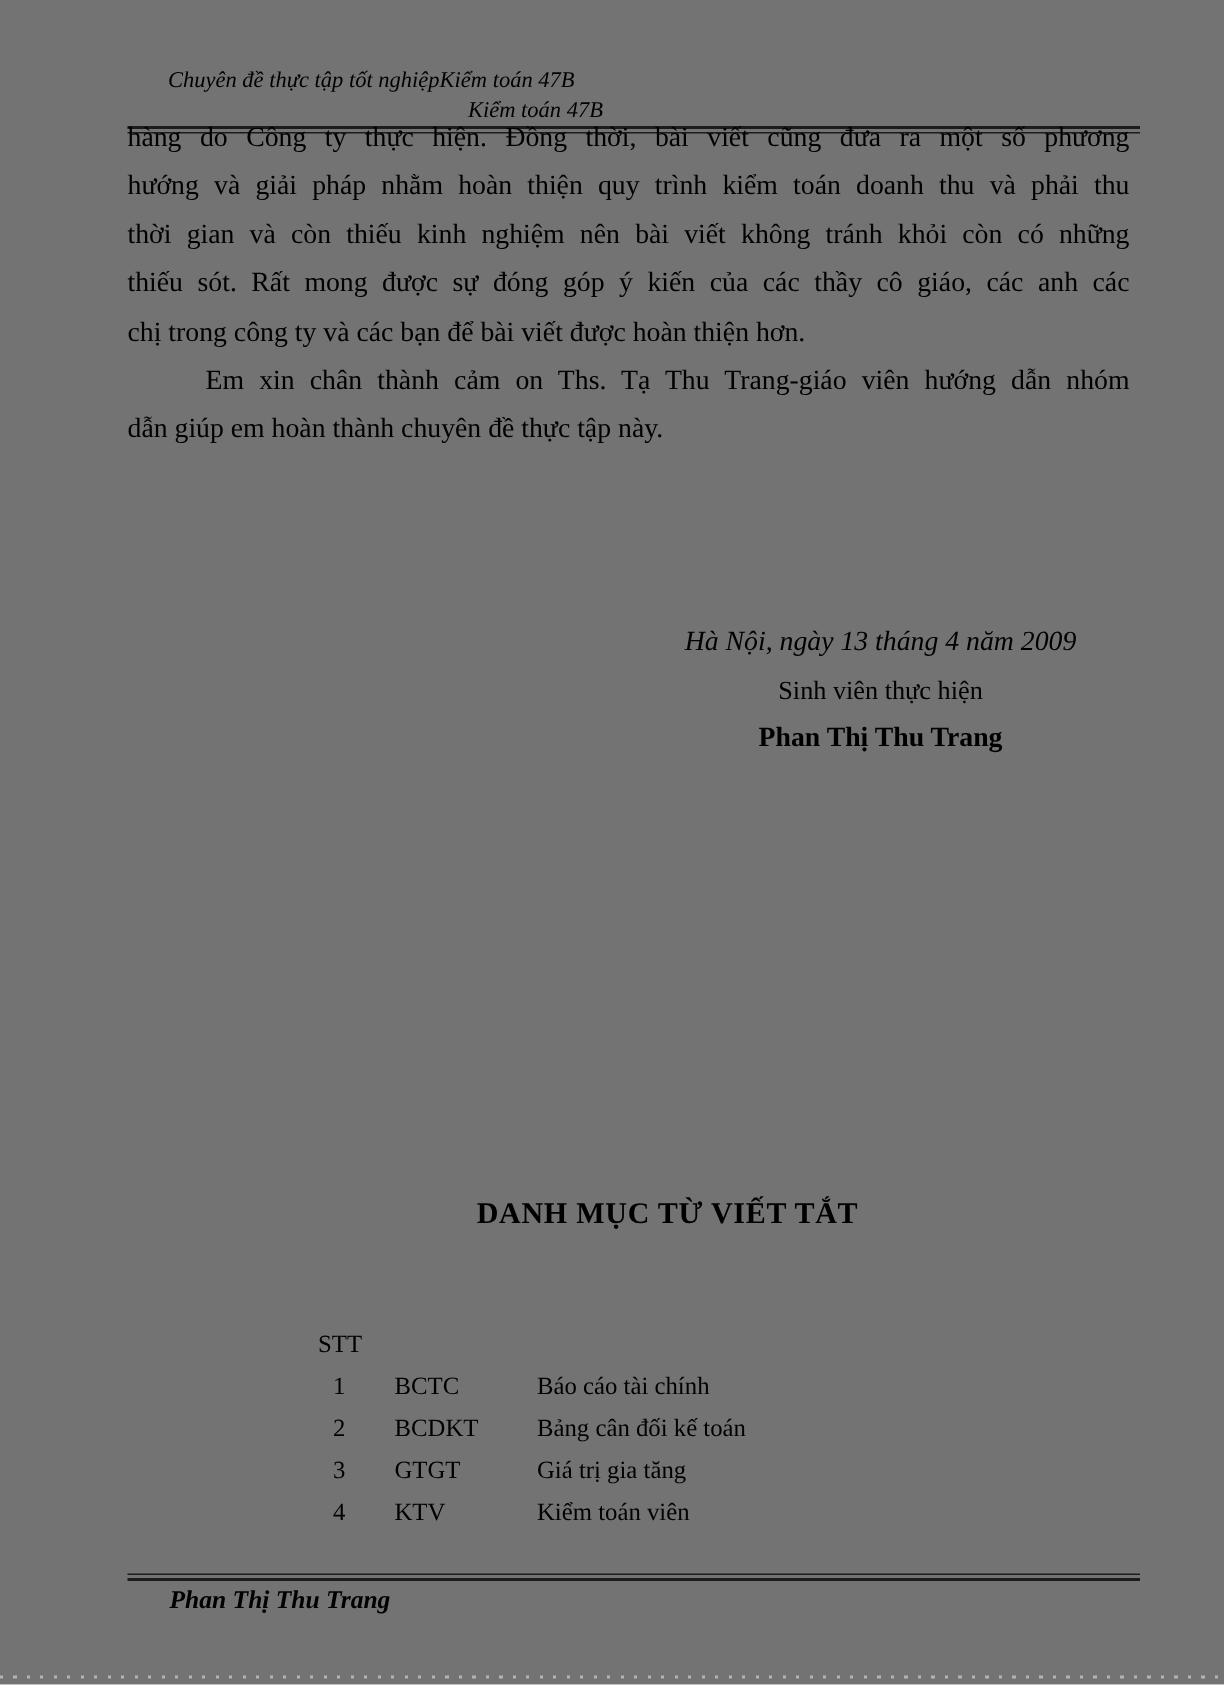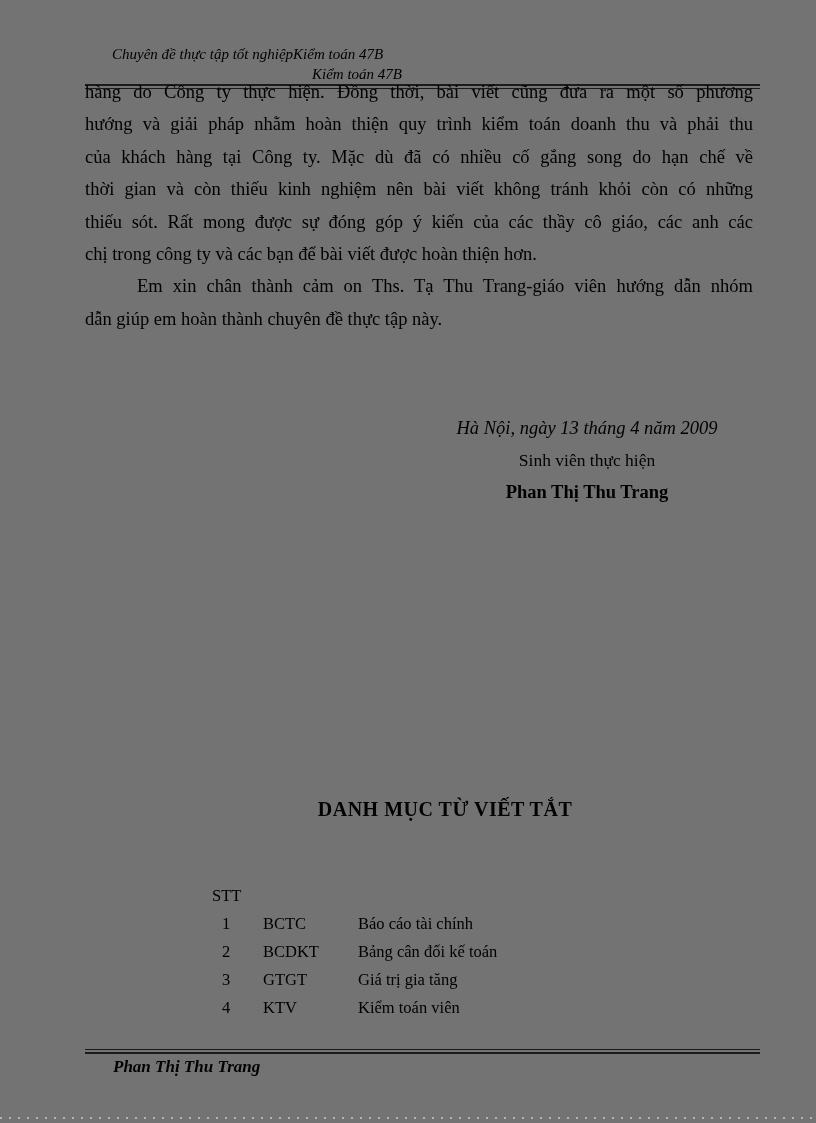--- a/index.html
+++ b/index.html
@@ -74,21 +74,20 @@
 
 <div class="page">
 
   <div class="h-line1">Chuyên đề thực tập tốt nghiệpKiểm toán 47B</div>
   <div class="h-line2">Kiểm toán 47B</div>
   <div class="rule-double-header"></div>
 
   <div class="body-text">
     <div class="jline">hàng do Công ty thực hiện. Đồng thời, bài viết cũng đưa ra một số phương</div>
     <div class="jline">hướng và giải pháp nhằm hoàn thiện quy trình kiểm toán doanh thu và phải thu</div>
-    <div class="jline">của khách hàng tại Công ty. Mặc dù đã có nhiều cố gắng song do hạn chế về</div>
     <div class="jline">thời gian và còn thiếu kinh nghiệm nên bài viết không tránh khỏi còn có những</div>
     <div class="jline">thiếu sót. Rất mong được sự đóng góp ý kiến của các thầy cô giáo, các anh các</div>
     <div class="jline lastline">chị trong công ty và các bạn để bài viết được hoàn thiện hơn.</div>
     <div class="jline firstindent">Em xin chân thành cảm on Ths. Tạ Thu Trang-giáo viên hướng dẫn nhóm</div>
     <div class="jline lastline">dẫn giúp em hoàn thành chuyên đề thực tập này.</div>
   </div>
 
   <div class="signature">
     <div class="sig-date">Hà Nội, ngày 13 tháng 4 năm 2009</div>
     <div class="sig-role">Sinh viên thực hiện</div>

